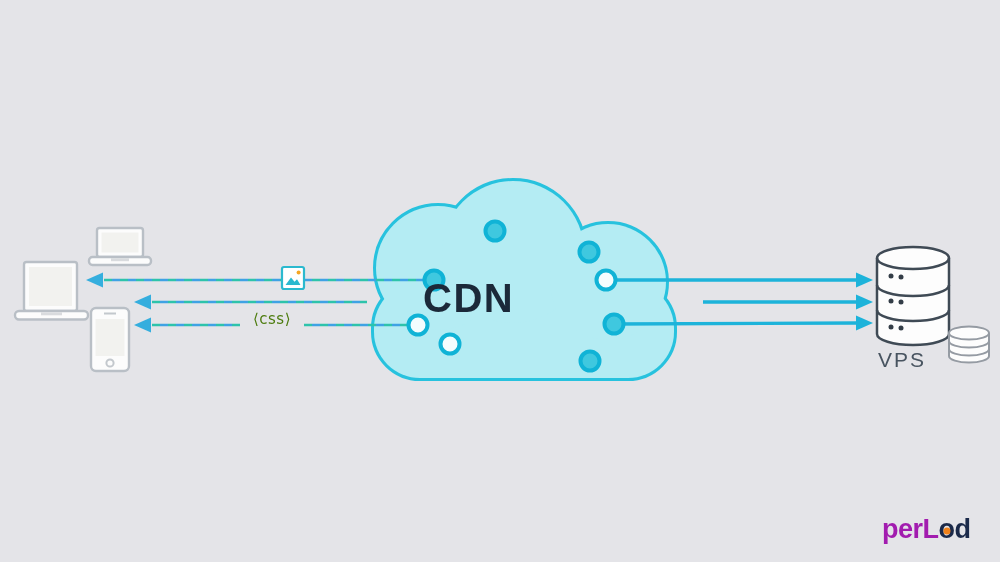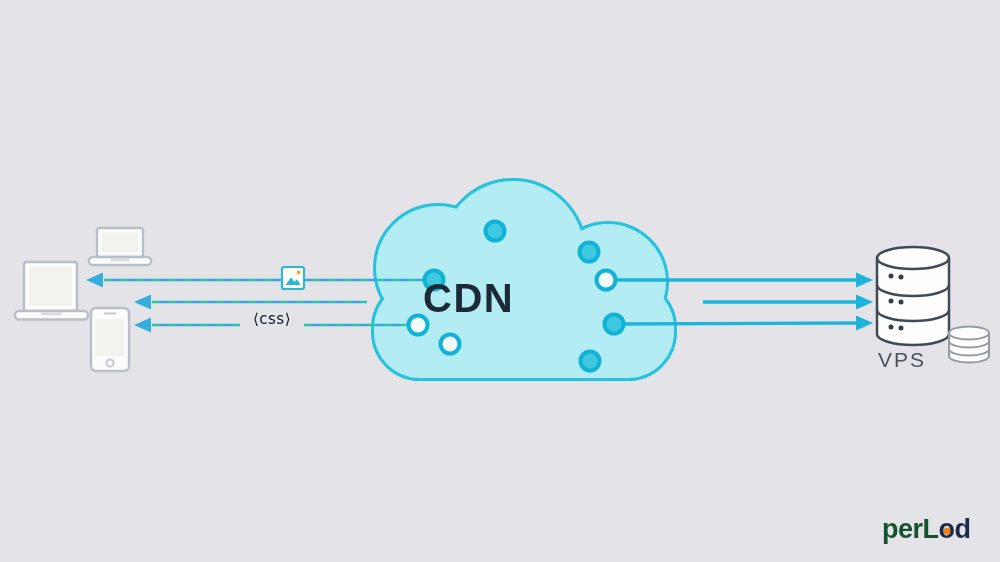--- a/index.html
+++ b/index.html
@@ -37,26 +37,26 @@
 
   
   .imgicon-box{fill:#ffffff;stroke:#2bb9cf;stroke-width:2.2;}
   .imgicon-mtn{fill:#2bb9cf;stroke:none;}
   .imgicon-sun{fill:#f5a623;stroke:none;}
 
   
   .cdn-label{position:absolute;left:423px;top:276px;width:200px;text-align:left;
     font-size:40px;font-weight:700;color:#1b2939;letter-spacing:1.5px;}
   .css-tag{position:absolute;left:240px;top:310px;width:64px;text-align:center;
-    font-family:"DejaVu Sans", sans-serif;font-size:15px;color:#0f172a;letter-spacing:0.5px;}
+    font-family:"DejaVu Sans", sans-serif;font-size:15px;color:#4d7c0f;letter-spacing:0.5px;}
   .vps-label{position:absolute;left:878px;top:348px;width:76px;
     font-size:21px;color:#485460;letter-spacing:2px;}
   .logo{position:absolute;left:882px;top:513px;font-size:27px;font-weight:700;
     letter-spacing:-0.5px;line-height:32px;}
-  .logo .teal{color:#14532d;}
+  .logo .teal{color:#a21caf;}
   .logo .navy{color:#1b2a4a;}
   .logo-o{position:relative;display:inline-block;color:#1b2a4a;}
   .logo-o-dot{position:absolute;left:50%;top:57%;width:7px;height:7px;border-radius:50%;
     background:#f08119;transform:translate(-50%,-50%);}
 </style>
 </head>
 <body>
 
 <div class="stage">
 

